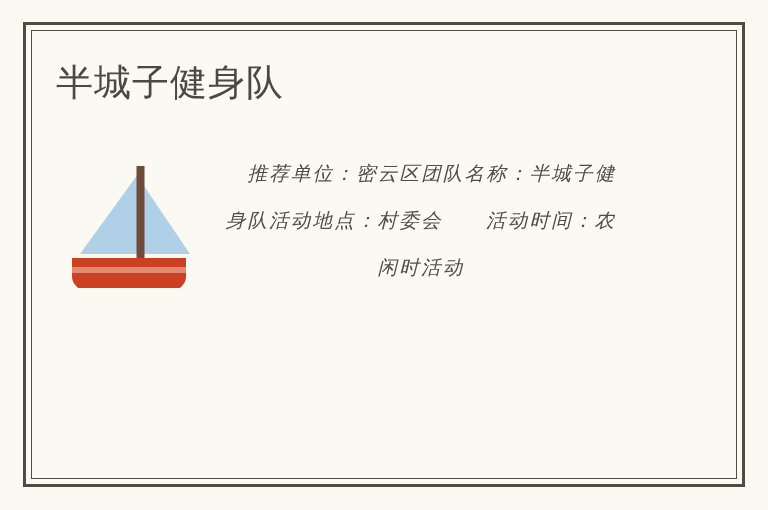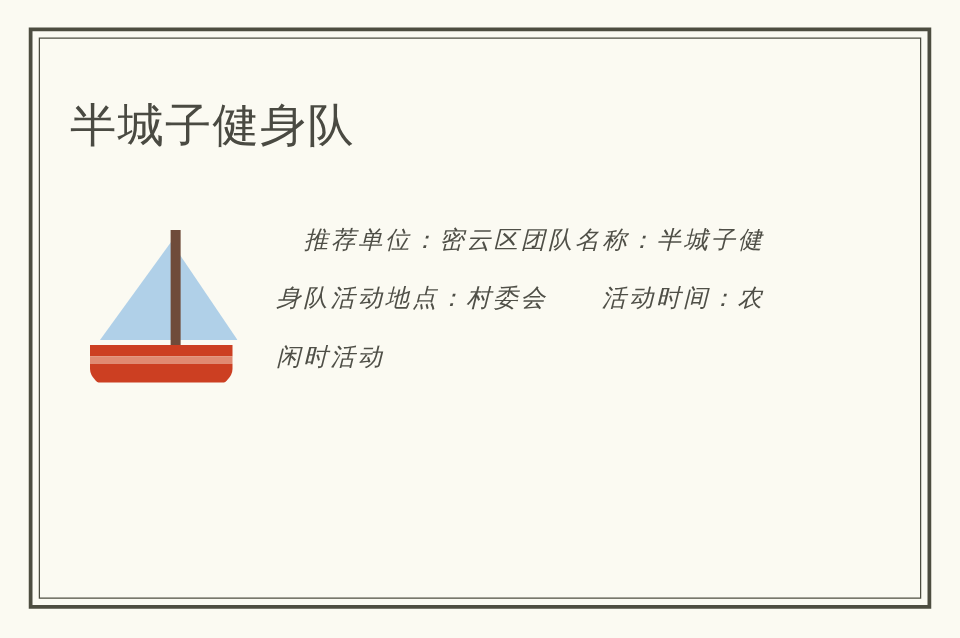--- a/index.html
+++ b/index.html
@@ -40,21 +40,21 @@
     top: 30px;
     width: 706px;
     height: 449px;
     border: 1.6px solid #4d4d40;
     box-sizing: border-box;
   }
 
   .content {
     position: absolute;
     left: 31px;
-    top: 48px;
+    top: 30px;
     width: 568px;
     height: 449px;
     box-sizing: border-box;
   }
 
   .title {
     position: absolute;
     left: 25px;
     top: 30px;
     font-size: 37px;
@@ -64,20 +64,21 @@
     font-weight: 400;
     white-space: nowrap;
   }
 
   .body-row {
     position: absolute;
     left: 0px;
     top: 120px;
     width: 706px;
     height: 230px;
+    text-align: center;
   }
 
   
   .boat-icon {
     position: absolute;
     left: 37px;
     top: 10px;
     width: 122px;
     height: 128px;
   }

